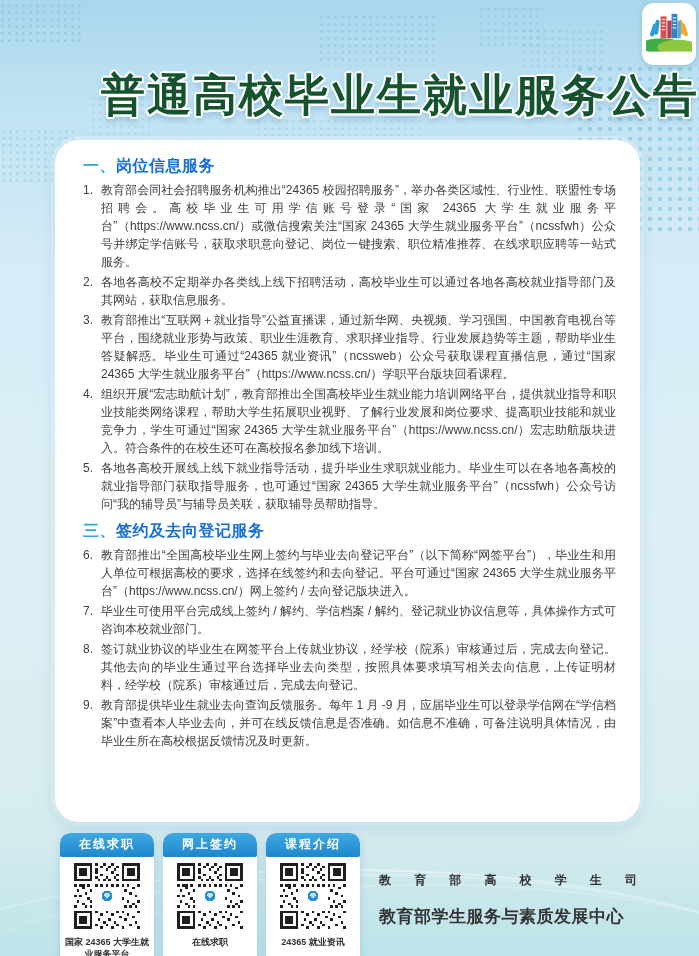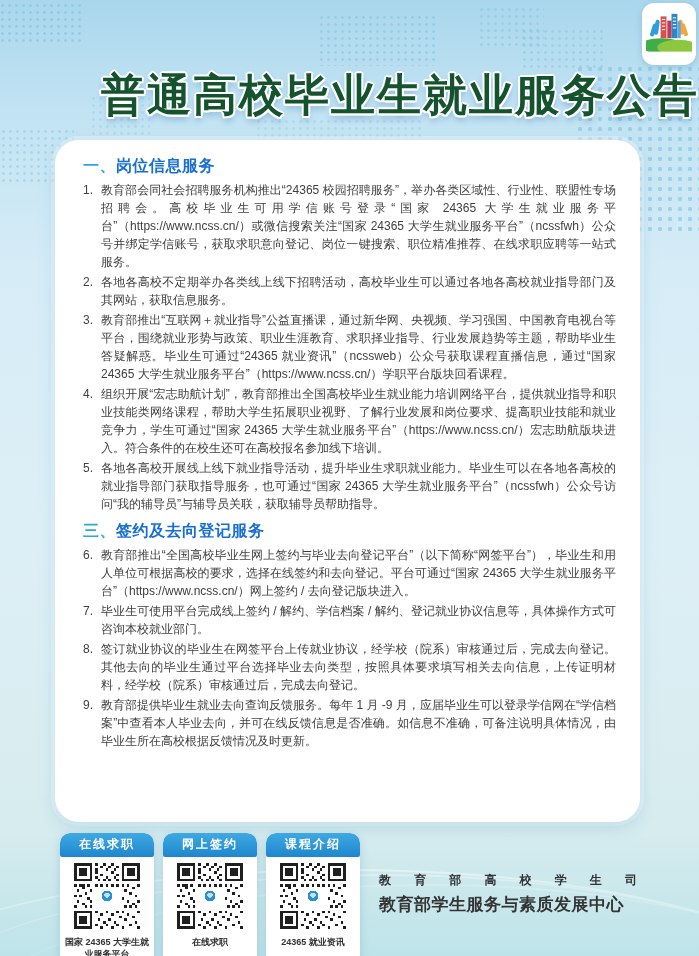--- a/index.html
+++ b/index.html
@@ -62,21 +62,21 @@
     color:#fff;font-size:12px;font-weight:bold;text-align:center;
     padding:3px 0 4px 0;letter-spacing:2px;border-radius:9px 9px 2px 2px;
   }
   .qrBox{display:flex;justify-content:center;margin-top:6px;position:relative;}
   .qrBox svg{width:66px;height:66px;}
   .qrCaption{font-size:9px;color:#333;text-align:center;line-height:1.3;margin-top:8px;padding:0 4px;font-weight:bold;}
 
   
   .footerOrg{position:absolute;right:62px;top:872px;width:258px;color:#333;font-weight:bold;}
   .footerLine1{font-size:12px;text-align:justify;text-align-last:justify;}
-  .footerLine2{font-size:17px;letter-spacing:.5px;margin-top:4px;white-space:nowrap;}
+  .footerLine2{font-size:17px;letter-spacing:.5px;margin-top:16px;white-space:nowrap;}
 </style>
 </head>
 <body>
 
 <svg width="0" height="0" style="position:absolute">
   <defs>
     <g id="qrsym">
       <rect x="0" y="0" width="25" height="25" fill="#fff"></rect>
       <g fill="#1f1f1f">
         <rect x="0" y="0" width="7" height="7"></rect>

